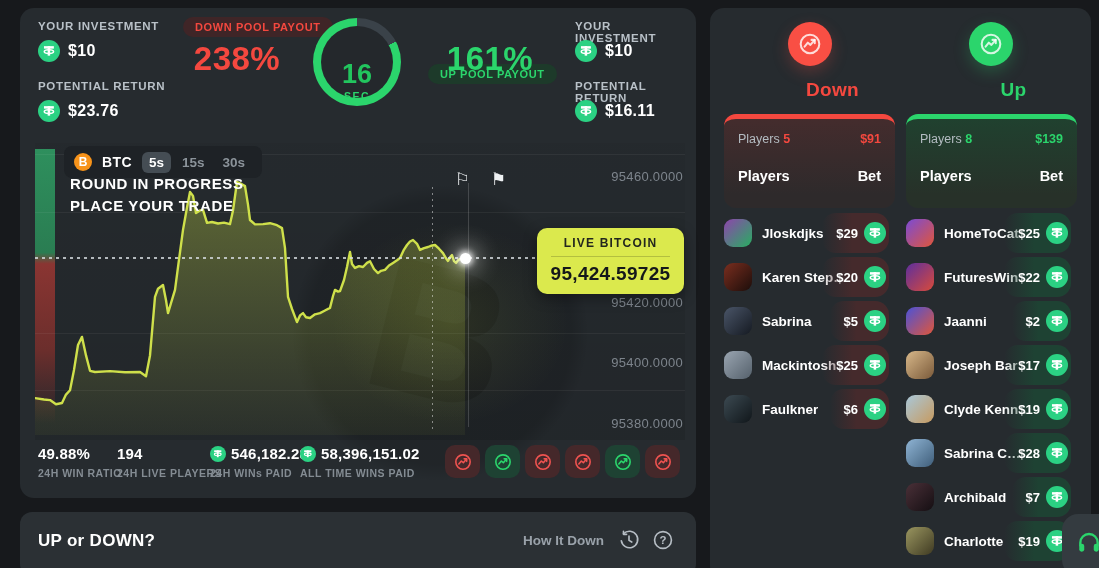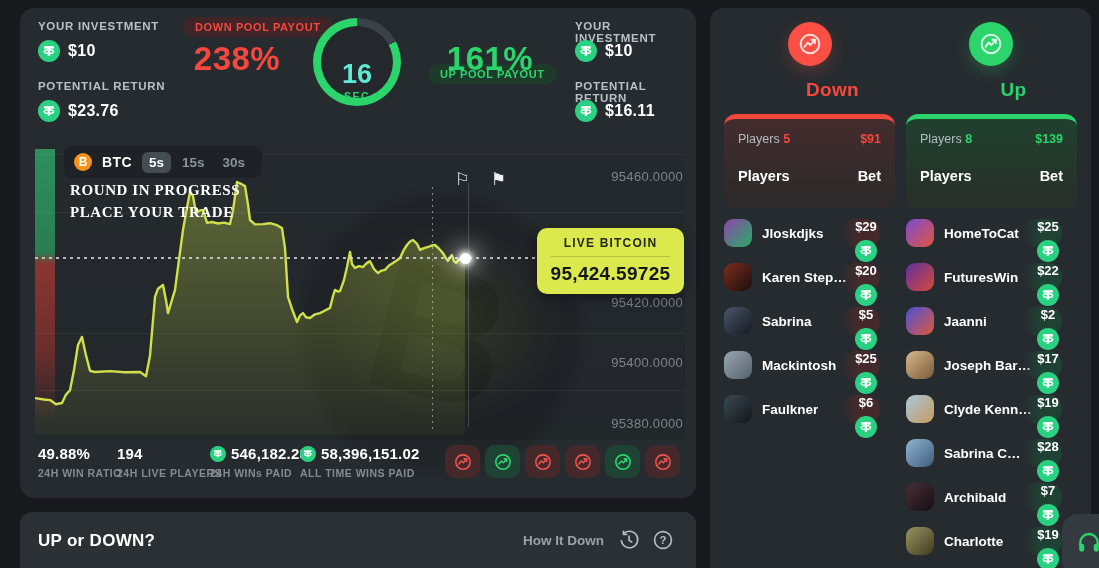--- a/index.html
+++ b/index.html
@@ -25,21 +25,21 @@
   .pool-badge.down { color:#f4483f; background:#3f2527; }
   .pool-badge.up   { color:#2bd56c; background:#1d3a2a; }
   .pool-pct { position:absolute; width:140px; text-align:center; font-size:33px; font-weight:800; letter-spacing:.5px; }
   .pool-pct.down { color:#f4483f; }
   .pool-pct.up   { color:#2bd56c; }
 
   #timer { position:absolute; left:293px; top:10px; width:88px; height:88px; border-radius:50%;
            background:conic-gradient(#3a4249 0deg 62deg, #2bd56c 62deg 360deg); }
   #timer .inner { position:absolute; inset:8px; border-radius:50%; background:#24282c;
                   display:flex; flex-direction:column; align-items:center; justify-content:center; }
-  #timer .secs { font-size:27px; font-weight:700; color:#5eead4; line-height:1;margin-top:39px; }
+  #timer .secs { font-size:27px; font-weight:700; color:#22c55e; line-height:1;margin-top:39px; }
   #timer .unit { font-size:10.5px; font-weight:700; letter-spacing:1.5px; color:#2bd56c; margin-top:2px; }
 
   
   #chart { position:absolute; left:15px; top:135px; width:650px; height:297px; }
   #chart-shade { position:absolute; inset:0; background:linear-gradient(180deg, rgba(0,0,0,.04), rgba(0,0,0,.10)); }
   #side-bar { position:absolute; left:0; top:6px; width:20px; height:280px;
       background:linear-gradient(180deg,#2e8f5d 0%,#2a7d52 37%,#8a3532 41%,#6b2e2c 72%,rgba(107,46,44,0) 98%); }
   .gridline { position:absolute; left:0; width:100%; height:1px; background:rgba(255,255,255,.055); }
   .y-label { position:absolute; right:2px; font-size:13px; color:#7d848c; letter-spacing:.3px; }
   #watermark { position:absolute; left:255px; top:40px; width:300px; height:300px; border-radius:50%;
@@ -48,22 +48,22 @@
   #watermark span { font-size:190px; font-weight:800; color:rgba(0,0,0,.16); transform:rotate(14deg); }
   #chart-glow { position:absolute; left:250px; top:40px; width:330px; height:280px;
       background:radial-gradient(closest-side, rgba(205,224,75,.10), rgba(205,224,75,0) 72%); pointer-events:none; }
   #symbol-chip { position:absolute; left:29px; top:3px; height:32px; padding:0 10px; border-radius:8px;
       background:#1e2226; display:flex; align-items:center; gap:10px; }
   #symbol-chip .btc-ic { width:18px; height:18px; border-radius:50%; background:#f7931a;
       display:flex; align-items:center; justify-content:center; font-size:12px; font-weight:800; color:#fff; }
   #symbol-chip .sym { font-size:14px; font-weight:800; color:#fff; letter-spacing:.4px; }
   .tf-btn { font-size:13.5px; font-weight:700; color:#8b939a; padding:3px 7px; border-radius:6px; cursor:pointer; }
   .tf-btn.active { background:#454d54; color:#fff; }
-  #round-msg { position:absolute; left:35px; top:36px; color:#fff; font-size:15px; font-weight:800;
-      letter-spacing:.6px; line-height:22px;font-family:Liberation Serif, serif; }
+  #round-msg { position:absolute; left:35px; top:30px; color:#fff; font-size:15px; font-weight:800;
+      letter-spacing:.6px; line-height:22px; }
   #price-line { position:absolute; left:0; width:100%; top:114px; height:2px; opacity:.8;
       background:repeating-linear-gradient(90deg,#d7dde1 0 3px, transparent 3px 7px); }
   .vline-dot { position:absolute; width:1px; top:44px; height:242px;
       background:repeating-linear-gradient(180deg, rgba(255,255,255,.45) 0 2px, transparent 2px 6px); }
   .vline-solid { position:absolute; width:1px; top:40px; height:244px; background:rgba(255,255,255,.16); }
   .flag { position:absolute; font-size:17px; color:#eef1f3; }
   #cur-dot { position:absolute; width:11px; height:11px; border-radius:50%; background:#fff;
       box-shadow:0 0 6px 2px rgba(255,255,255,.95), 0 0 22px 8px rgba(255,255,255,.45); }
   #live-badge { position:absolute; left:502px; top:85px; width:147px; border-radius:10px; background:#dbe94d;
       padding:8px 0 9px; text-align:center; box-shadow:0 4px 14px rgba(0,0,0,.35); }
@@ -104,22 +104,22 @@
   .pool-card .r1 b { font-weight:800; }
   .pool-card.down .r1 b, .pool-card.down .r1 .tot { color:#f4483f; font-weight:800; }
   .pool-card.up .r1 b,   .pool-card.up .r1 .tot   { color:#2bd56c; font-weight:800; }
   .pool-card .r2 { display:flex; justify-content:space-between; margin-top:22px;
       font-size:14.5px; font-weight:800; color:#fff; }
 
   .players-col { position:absolute; top:211px; width:172px; display:flex; flex-direction:column; gap:16px; }
   .p-row { position:relative; height:28px; display:flex; align-items:center; cursor:pointer; }
   .p-avatar { width:28px; height:28px; border-radius:9px; flex:0 0 auto; }
   .p-name { margin-left:10px; font-size:13.5px; font-weight:800; color:#fff; white-space:nowrap; overflow:hidden; max-width:92px; }
-  .p-pill { position:absolute; right:16px; height:28px; display:flex; align-items:center; gap:6px;
-      padding:0 3px 0 14px; border-radius:14px;flex-direction:column; }
+  .p-pill { position:absolute; right:7px; height:40px; display:flex; align-items:center; gap:6px;
+      padding:0 3px 0 14px; border-radius:14px; }
   .p-pill.down { background:linear-gradient(90deg, rgba(69,40,42,0), #452a2c 45%); }
   .p-pill.up   { background:linear-gradient(90deg, rgba(30,66,51,0), #1e4233 45%); }
   .p-pill .amt { font-size:13px; font-weight:800; color:#fff; }
 
   #support-btn { position:absolute; left:1062px; top:514px; width:58px; height:62px; border-radius:16px;
       background:#343b40; display:flex; align-items:center; justify-content:center; cursor:pointer; z-index:9; }
   #support-btn svg { width:26px; height:26px; color:#2bd56c; margin:-6px 4px 0 0; }
 </style>
 </head>
 <body>

